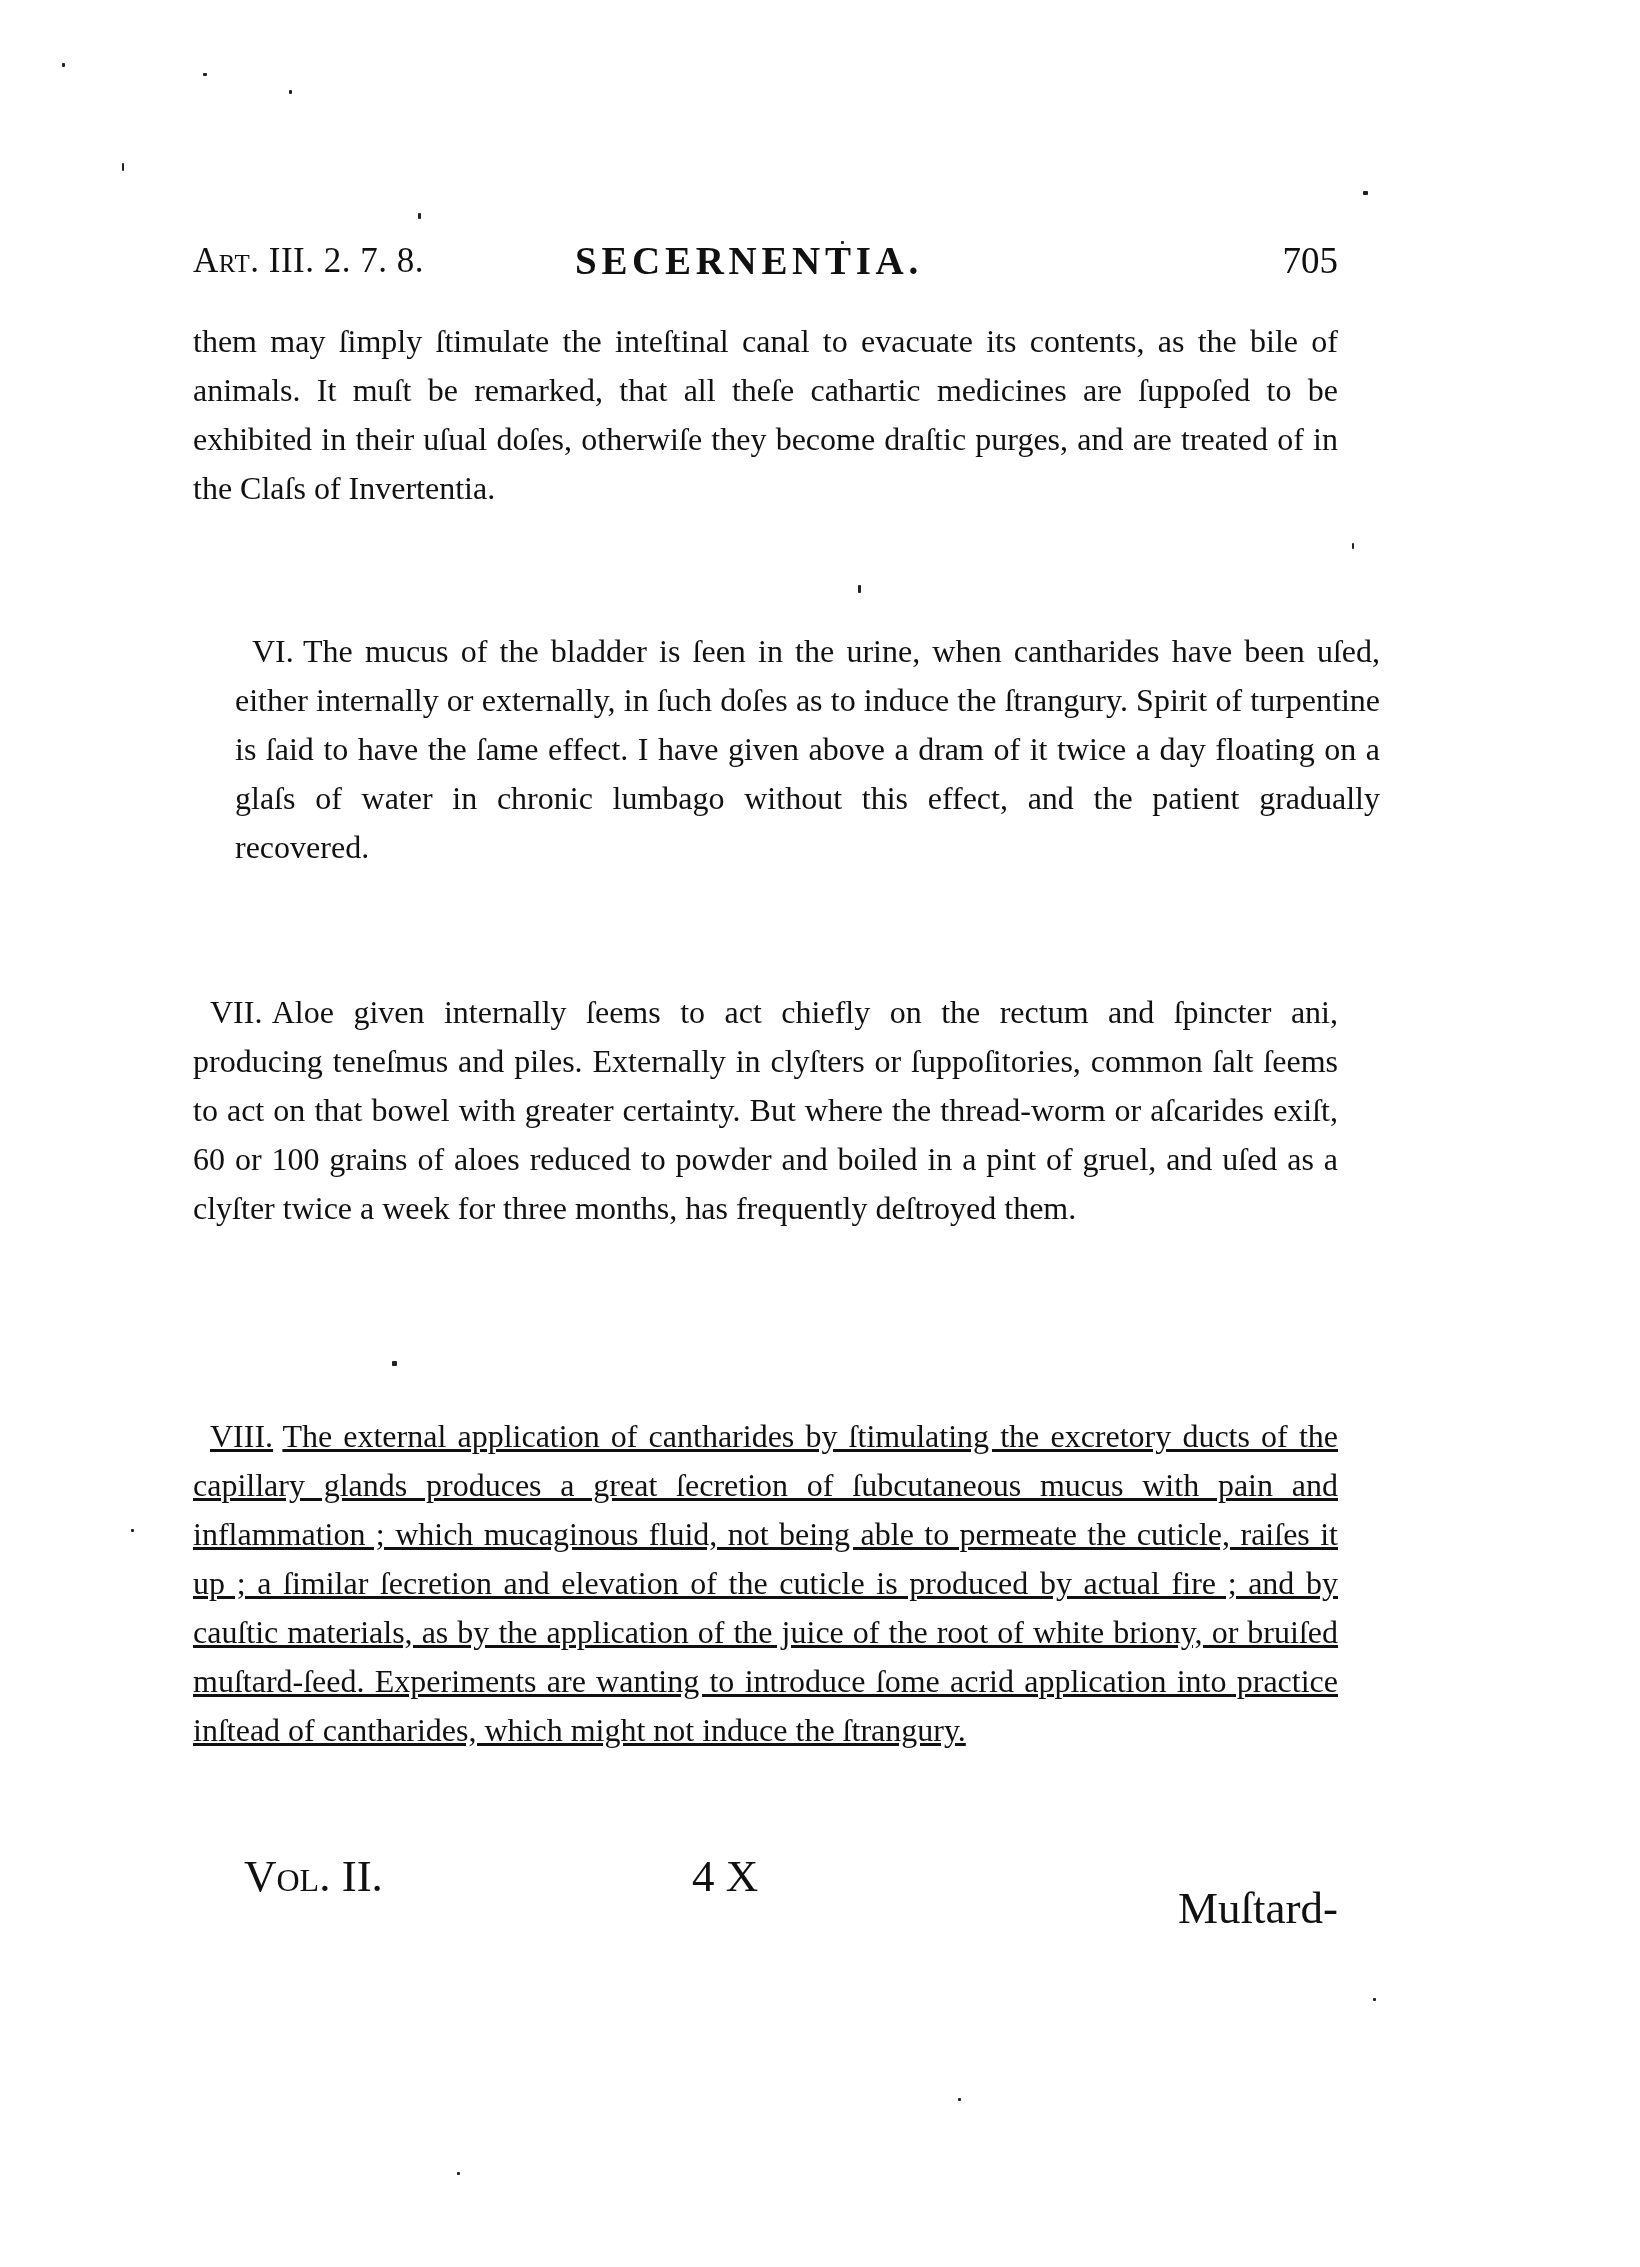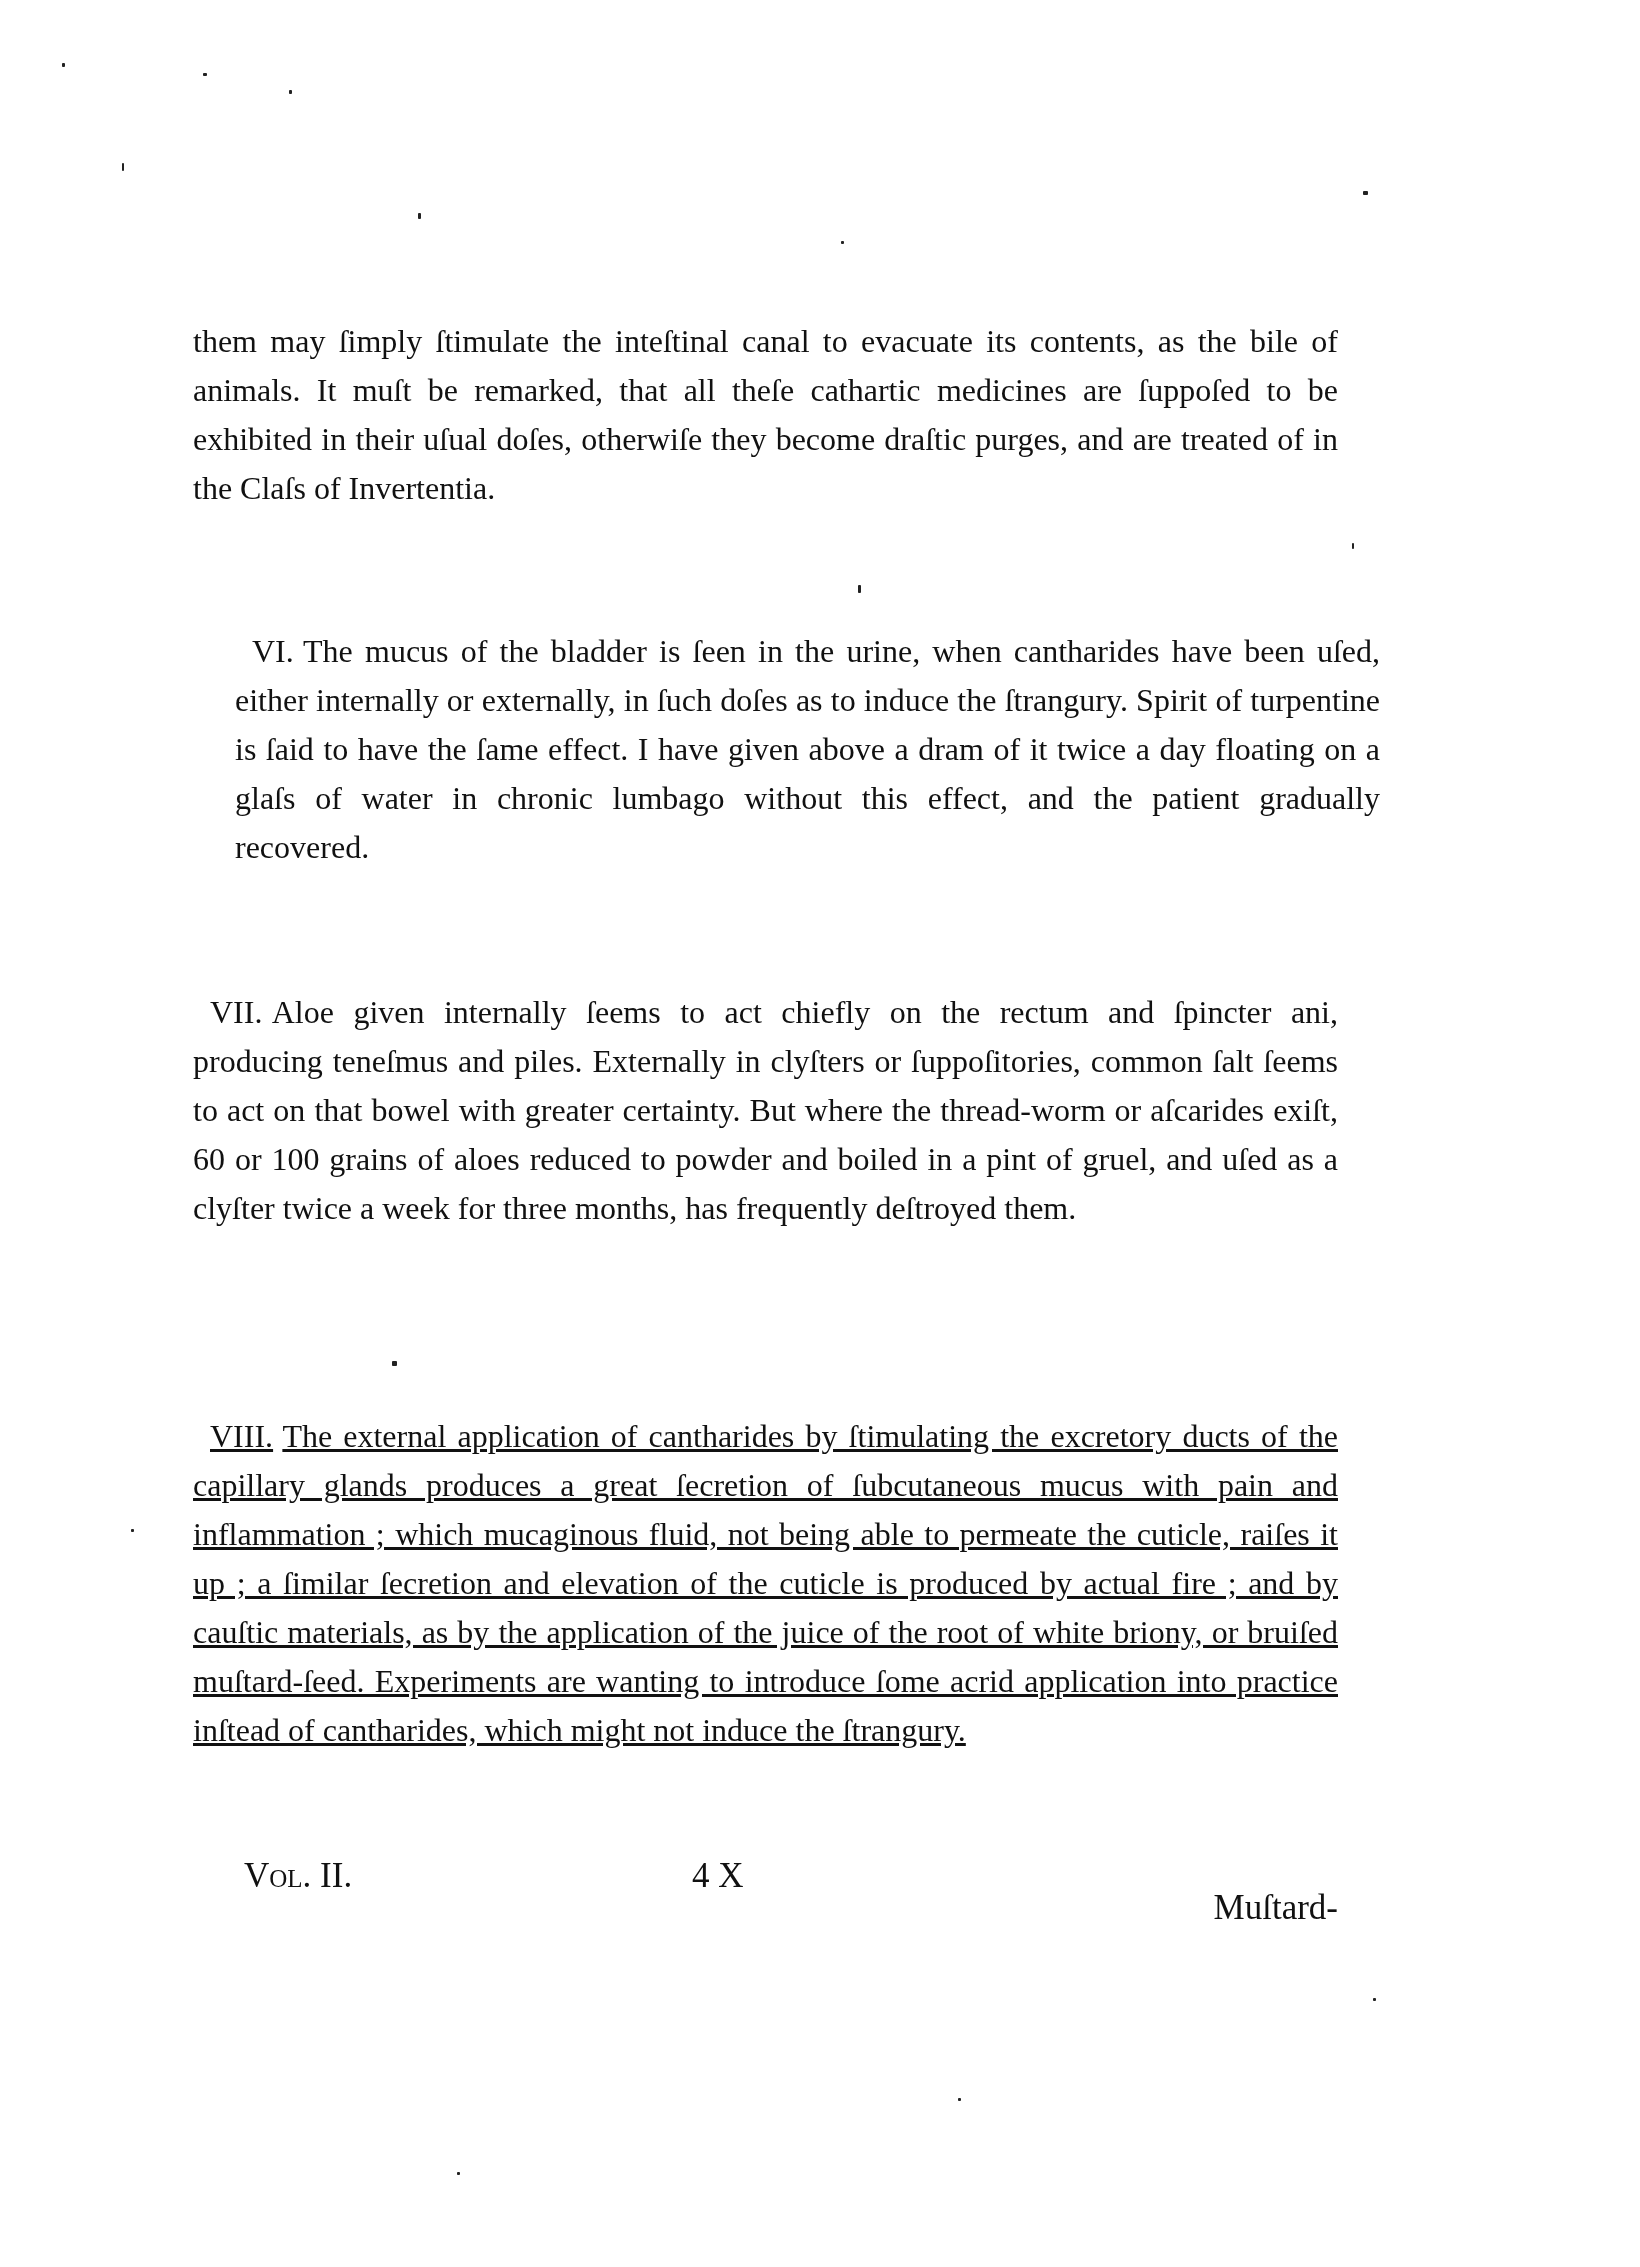--- a/index.html
+++ b/index.html
@@ -73,21 +73,21 @@
     #p0 { top: 317px; }
     #p1 { top: 627px; margin-left: 42px; }
     #p2 { top: 988px; }
     #p3 { top: 1412px; text-decoration: underline; }
     .footer {
       position: absolute;
       left: 193px;
       top: 1850px;
       width: 1145px;
       height: 52px;
-      font-size: 35px;
+      font-size: 45px;
       line-height: 52px;
     }
     .footer .vol {
       position: absolute;
       left: 51px;
       top: 0;
       font-variant: small-caps;
     }
     .footer .signature {
       position: absolute;
@@ -105,20 +105,25 @@
       position: absolute;
       background: #222;
       border-radius: 0.9px;
     }
   </style>
 </head>
 <body>
 
 <div class="page">
 
+  <div class="running-head">
+    <span class="section-ref">Art. III. 2. 7. 8.</span>
+    <span class="title">SECERNENTIA.</span>
+    <span class="folio">705</span>
+  </div>
 
   <div class="body-text" id="p0">
     <p>them may ſimply ſtimulate the inteſtinal canal to evacuate its contents, as the bile of animals. It muſt be remarked, that all theſe cathartic medicines are ſuppoſed to be exhibited in their uſual doſes, otherwiſe they become draſtic purges, and are treated of in the Claſs of Invertentia.</p>
   </div>
 
   <div class="body-text" id="p1">
     <p class="para-indent"><span class="numeral">VI.</span><span>The mucus of the bladder is ſeen in the urine, when cantharides have been uſed, either internally or externally, in ſuch doſes as to induce the ſtrangury. Spirit of turpentine is ſaid to have the ſame effect. I have given above a dram of it twice a day floating on a glaſs of water in chronic lumbago without this effect, and the patient gradually recovered.</span></p>
   </div>
 
   <div class="body-text" id="p2">

